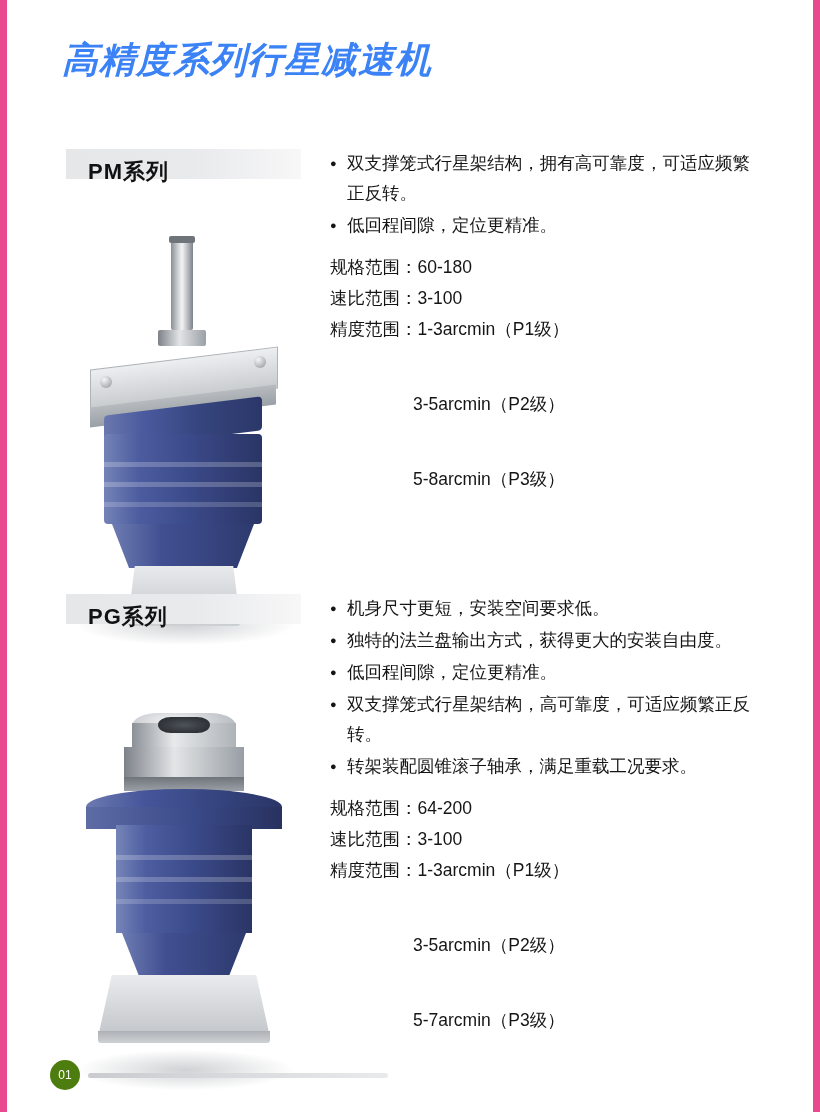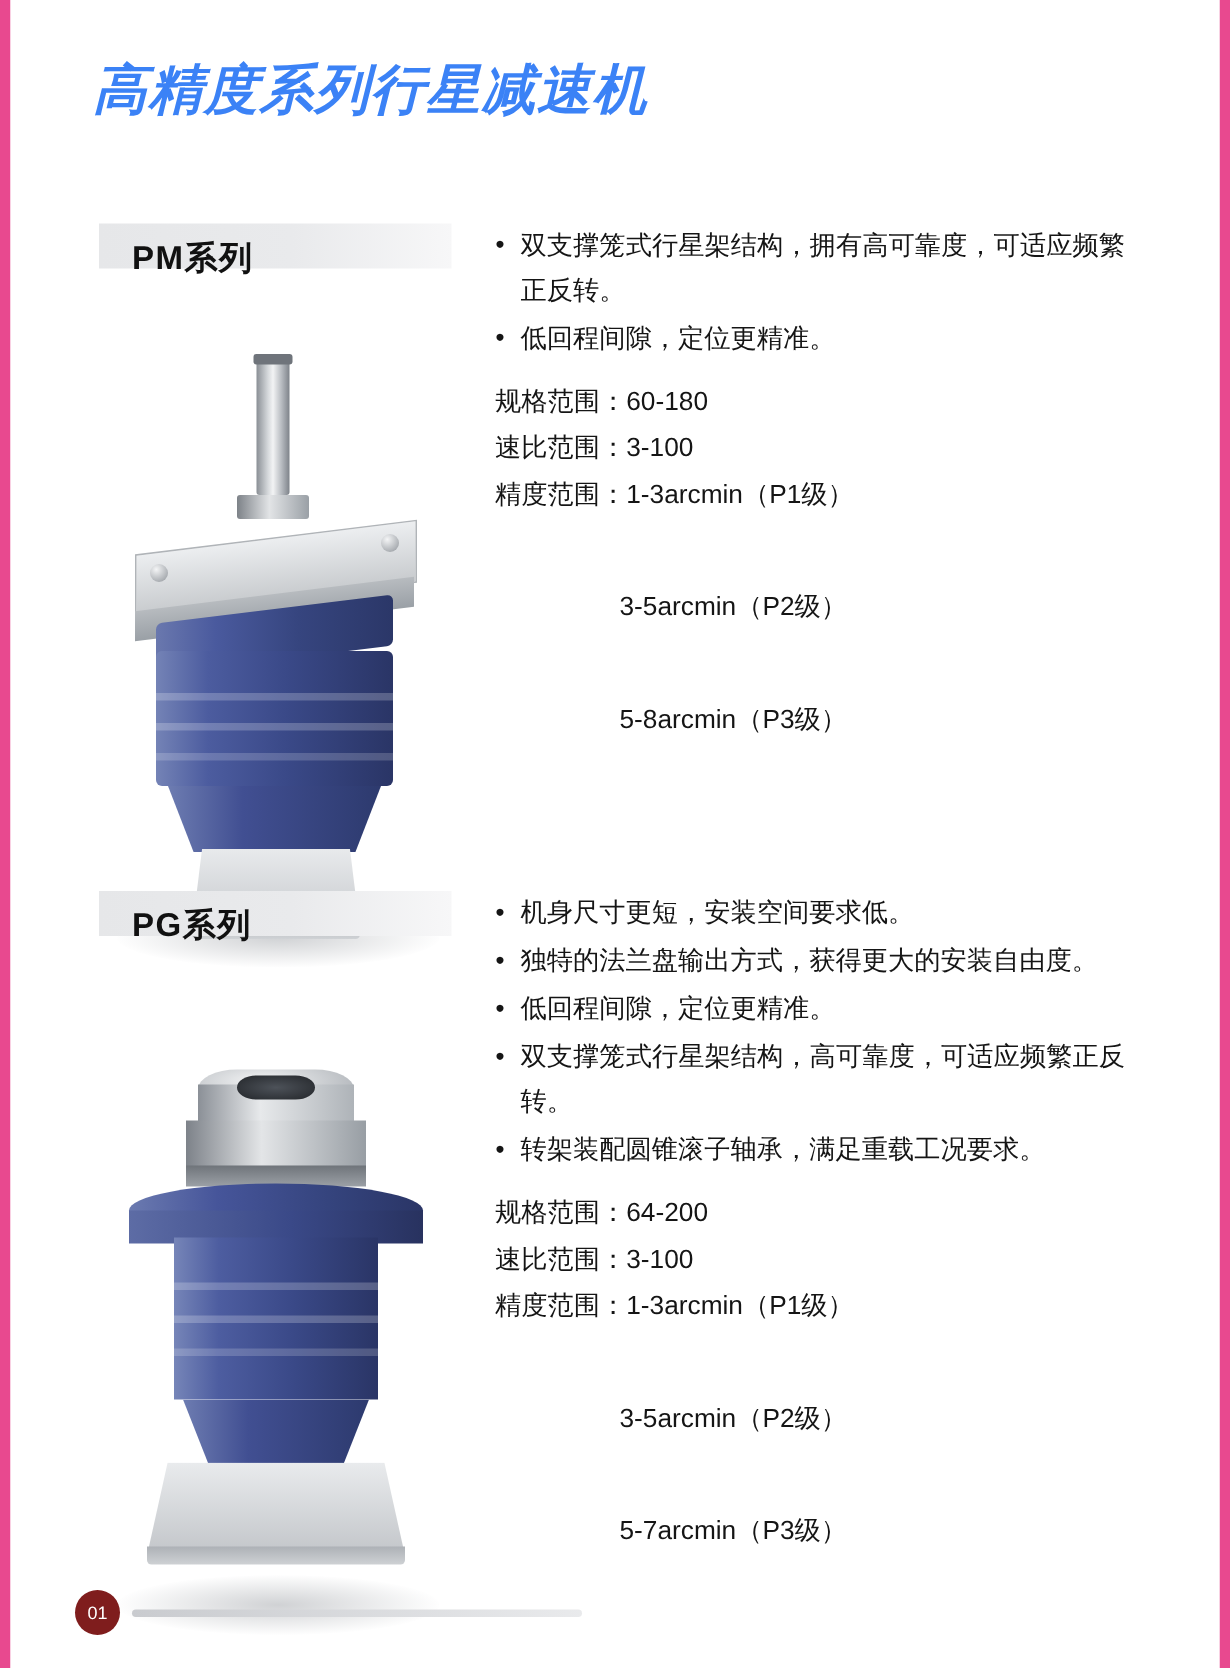--- a/index.html
+++ b/index.html
@@ -138,21 +138,21 @@
     width: 720px;
     height: 30px;
   }
   .page-num {
     position: absolute;
     left: 0;
     top: 0;
     width: 30px;
     height: 30px;
     border-radius: 50%;
-    background: #7f1d1d;
+    background: #4d7c0f;
     color: #ffffff;
     font-size: 12px;
     text-align: center;
     line-height: 30px;
   }
   .footer-rule {
     position: absolute;
     left: 38px;
     top: 13px;
     width: 300px;

